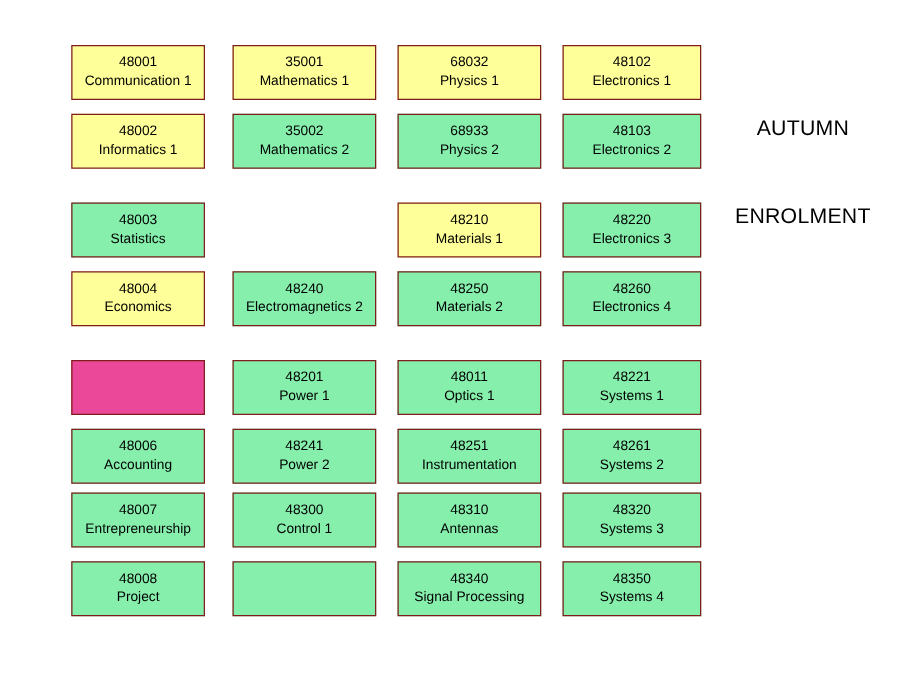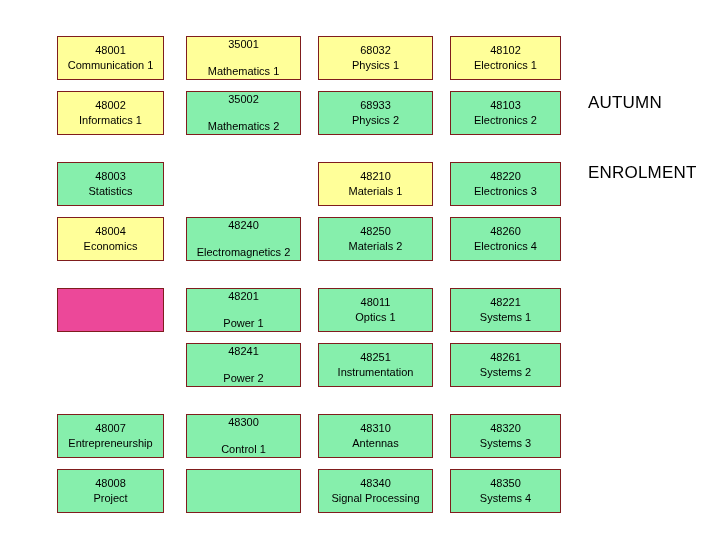--- a/index.html
+++ b/index.html
@@ -49,42 +49,42 @@
     font-size: 11px;
     color: #000000;
     text-align: center;
     overflow: hidden;
   }
   .cell.empty-cell {
     display: block;
   }
 
   .col0 { left: 0px;   width: 107px; }
-  .col1 { left: 129px; width: 115px; justify-content: space-between; }
+  .col1 { left: 129px; width: 115px; }
   .col2 { left: 261px; width: 115px; }
   .col3 { left: 393px; width: 111px; }
 
   .c-yellow { background: #ffff99; }
   .c-red    { background: #86efac; }
   .c-gray   { background: #ec4899; gap: 40px; }
 
   .code { display: block; }
   .name { display: block; }
 
   .title {
     position: absolute;
     left: 588px;
     top: 44px;
     font-size: 17px;
     line-height: 1.38;
     color: #000000;
     letter-spacing: 0.2px;
     white-space: pre;
   }
-  .title span { display: block; }
+  .title span { display: block; text-align: center; }
 </style>
 </head>
 <body>
 
 <div id="board">
     <div class="group" style="top: 36px;">
       <div class="row">
         <div class="cell col0 c-yellow">
           <span class="code">48001</span>
           <span class="name">Communication 1</span>
@@ -168,35 +168,39 @@
         <div class="cell col2 c-red">
           <span class="code">48011</span>
           <span class="name">Optics 1</span>
         </div>
         <div class="cell col3 c-red">
           <span class="code">48221</span>
           <span class="name">Systems 1</span>
         </div>
       </div>
       <div class="row" style="margin-bottom: 0px;">
+        <div class="cell col0 c-red">
+          <span class="code">48006</span>
+          <span class="name">Accounting</span>
+        </div>
         <div class="cell col1 c-red">
           <span class="code">48241</span>
           <span class="name">Power 2</span>
         </div>
         <div class="cell col2 c-red">
           <span class="code">48251</span>
           <span class="name">Instrumentation</span>
         </div>
         <div class="cell col3 c-red">
           <span class="code">48261</span>
           <span class="name">Systems 2</span>
         </div>
       </div>
     </div>
-    <div class="group" style="top: 414px;">
+    <div class="group" style="top: 394px;">
       <div class="row">
         <div class="cell col0 c-red">
           <span class="code">48007</span>
           <span class="name">Entrepreneurship</span>
         </div>
         <div class="cell col1 c-red">
           <span class="code">48300</span>
           <span class="name">Control 1</span>
         </div>
         <div class="cell col2 c-red">

